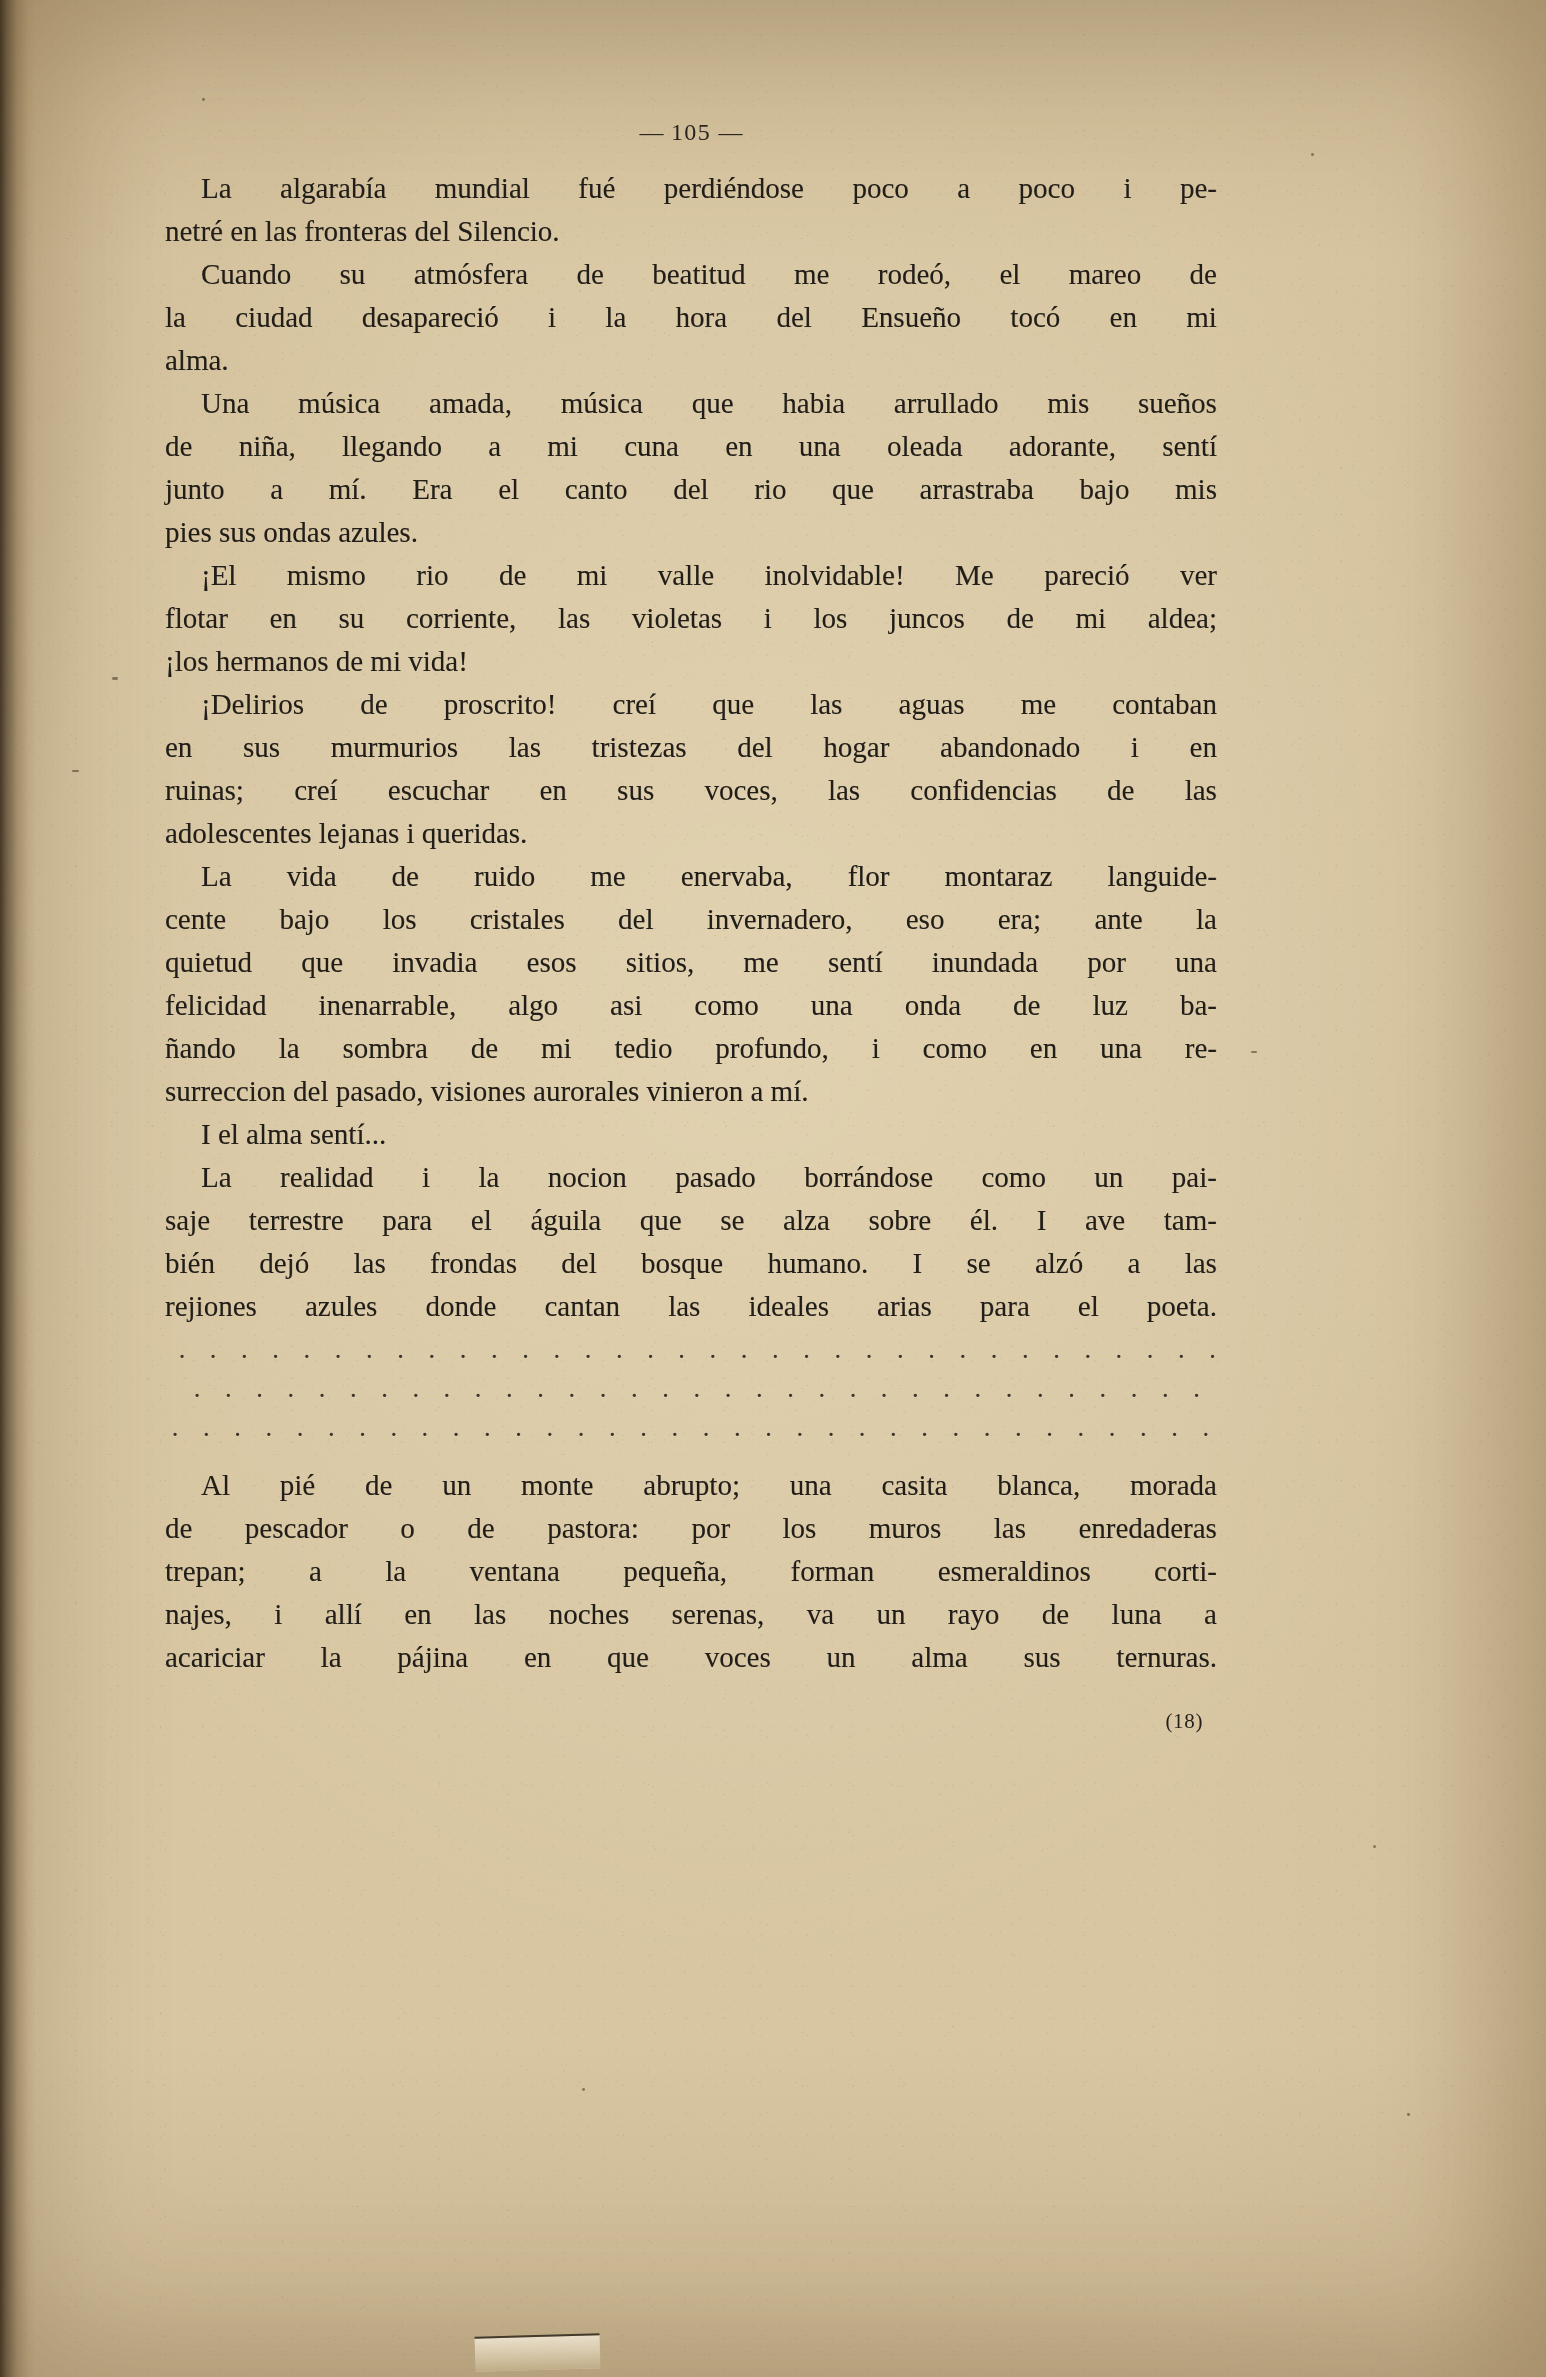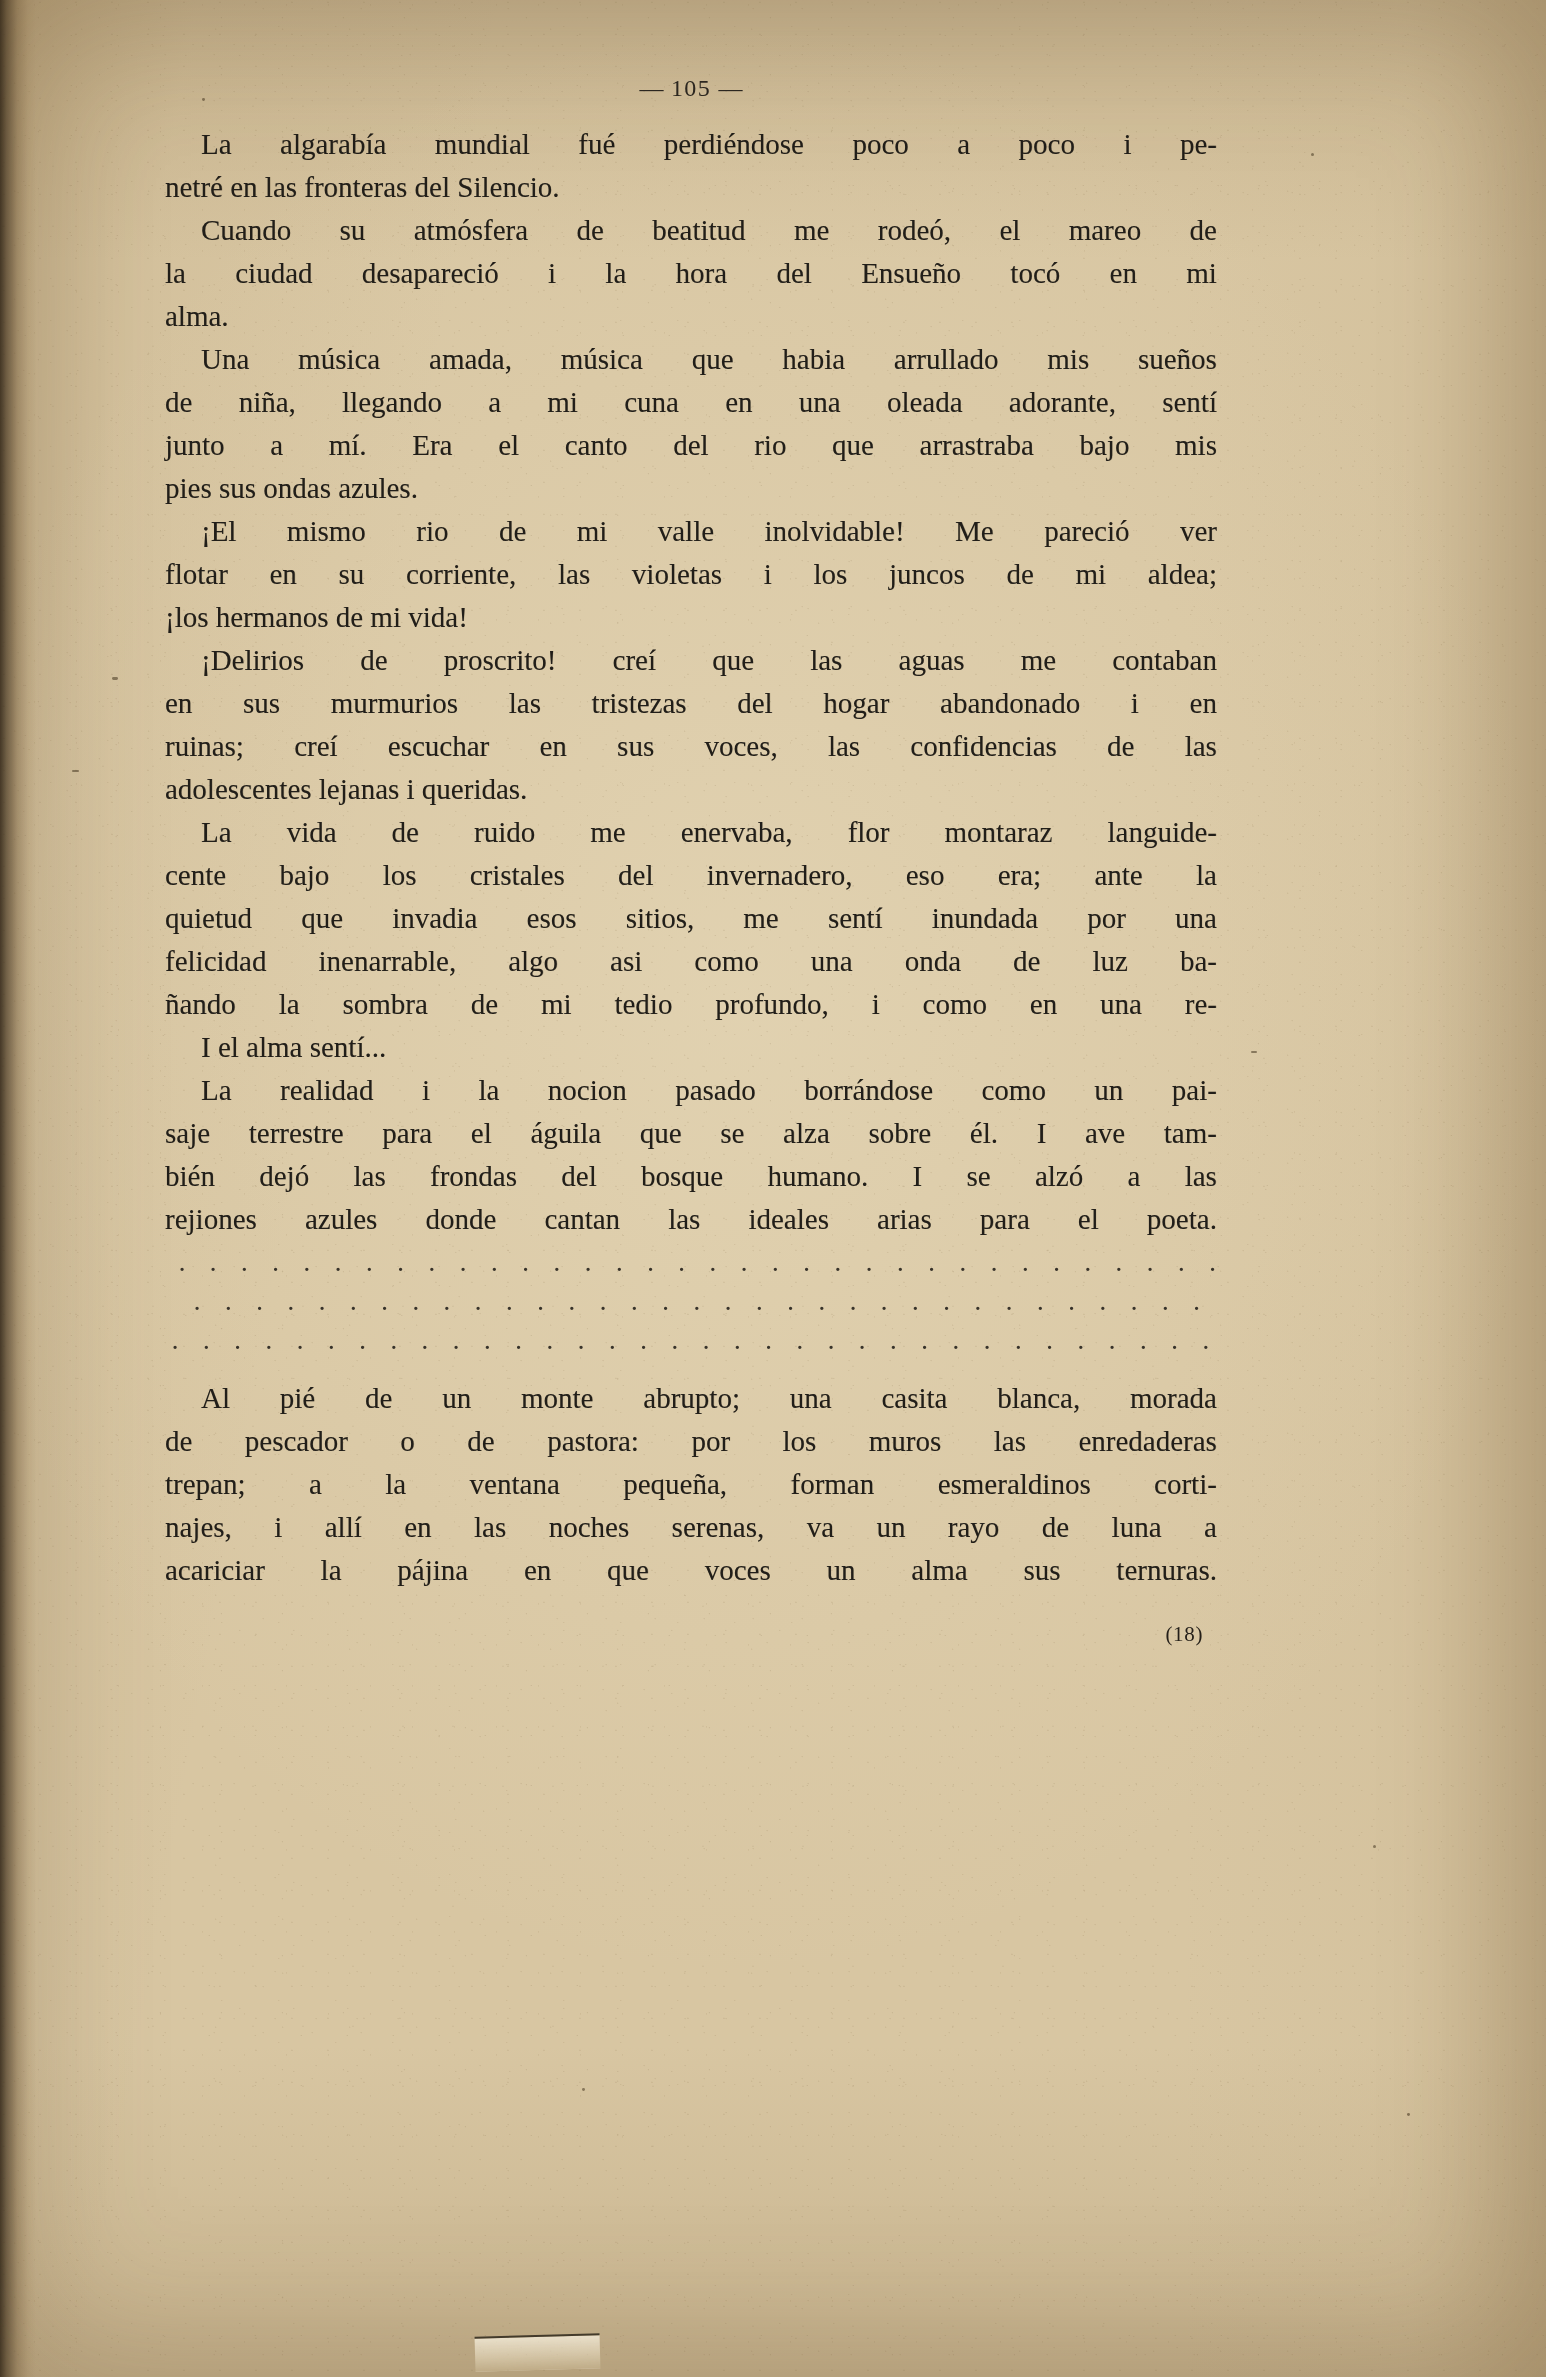--- a/index.html
+++ b/index.html
@@ -71,21 +71,21 @@
     position: absolute;
     left: 165px;
     top: 0;
     width: 1052px;
   }
 
   .folio {
     text-align: center;
     font-size: 24px;
     letter-spacing: 1.4px;
-    margin-top: 75px;
+    margin-top: 119px;
     color: #2a2620;
   }
   .folio .rule { letter-spacing: 0; }
 
   .para { margin: 0; }
   .para + .para { margin-top: 0px; }
 
   
   .ln {
     display: flex;
@@ -193,20 +193,21 @@
           <div class="ln just"><span class="w">en</span><span class="w">sus</span><span class="w">murmurios</span><span class="w">las</span><span class="w">tristezas</span><span class="w">del</span><span class="w">hogar</span><span class="w">abandonado</span><span class="w">i</span><span class="w">en</span></div>
           <div class="ln just"><span class="w">ruinas;</span><span class="w">creí</span><span class="w">escuchar</span><span class="w">en</span><span class="w">sus</span><span class="w">voces,</span><span class="w">las</span><span class="w">confidencias</span><span class="w">de</span><span class="w">las</span></div>
           <div class="ln last"><span class="w">adolescentes lejanas i queridas.</span></div>
         </div>
         <div class="para">
           <div class="ln just indent"><span class="w">La</span><span class="w">vida</span><span class="w">de</span><span class="w">ruido</span><span class="w">me</span><span class="w">enervaba,</span><span class="w">flor</span><span class="w">montaraz</span><span class="w">languide-</span></div>
           <div class="ln just"><span class="w">cente</span><span class="w">bajo</span><span class="w">los</span><span class="w">cristales</span><span class="w">del</span><span class="w">invernadero,</span><span class="w">eso</span><span class="w">era;</span><span class="w">ante</span><span class="w">la</span></div>
           <div class="ln just"><span class="w">quietud</span><span class="w">que</span><span class="w">invadia</span><span class="w">esos</span><span class="w">sitios,</span><span class="w">me</span><span class="w">sentí</span><span class="w">inundada</span><span class="w">por</span><span class="w">una</span></div>
           <div class="ln just"><span class="w">felicidad</span><span class="w">inenarrable,</span><span class="w">algo</span><span class="w">asi</span><span class="w">como</span><span class="w">una</span><span class="w">onda</span><span class="w">de</span><span class="w">luz</span><span class="w">ba-</span></div>
           <div class="ln just"><span class="w">ñando</span><span class="w">la</span><span class="w">sombra</span><span class="w">de</span><span class="w">mi</span><span class="w">tedio</span><span class="w">profundo,</span><span class="w">i</span><span class="w">como</span><span class="w">en</span><span class="w">una</span><span class="w">re-</span></div>
+          <div class="ln last"><span class="w">surreccion del pasado, visiones aurorales vinieron a mí.</span></div>
         </div>
         <div class="para">
           <div class="ln last indent"><span class="w">I el alma sentí...</span></div>
         </div>
         <div class="para">
           <div class="ln just indent"><span class="w">La</span><span class="w">realidad</span><span class="w">i</span><span class="w">la</span><span class="w">nocion</span><span class="w">pasado</span><span class="w">borrándose</span><span class="w">como</span><span class="w">un</span><span class="w">pai-</span></div>
           <div class="ln just"><span class="w">saje</span><span class="w">terrestre</span><span class="w">para</span><span class="w">el</span><span class="w">águila</span><span class="w">que</span><span class="w">se</span><span class="w">alza</span><span class="w">sobre</span><span class="w">él.</span><span class="w">I</span><span class="w">ave</span><span class="w">tam-</span></div>
           <div class="ln just"><span class="w">bién</span><span class="w">dejó</span><span class="w">las</span><span class="w">frondas</span><span class="w">del</span><span class="w">bosque</span><span class="w">humano.</span><span class="w">I</span><span class="w">se</span><span class="w">alzó</span><span class="w">a</span><span class="w">las</span></div>
           <div class="ln just"><span class="w">rejiones</span><span class="w">azules</span><span class="w">donde</span><span class="w">cantan</span><span class="w">las</span><span class="w">ideales</span><span class="w">arias</span><span class="w">para</span><span class="w">el</span><span class="w">poeta.</span></div>
         </div>

